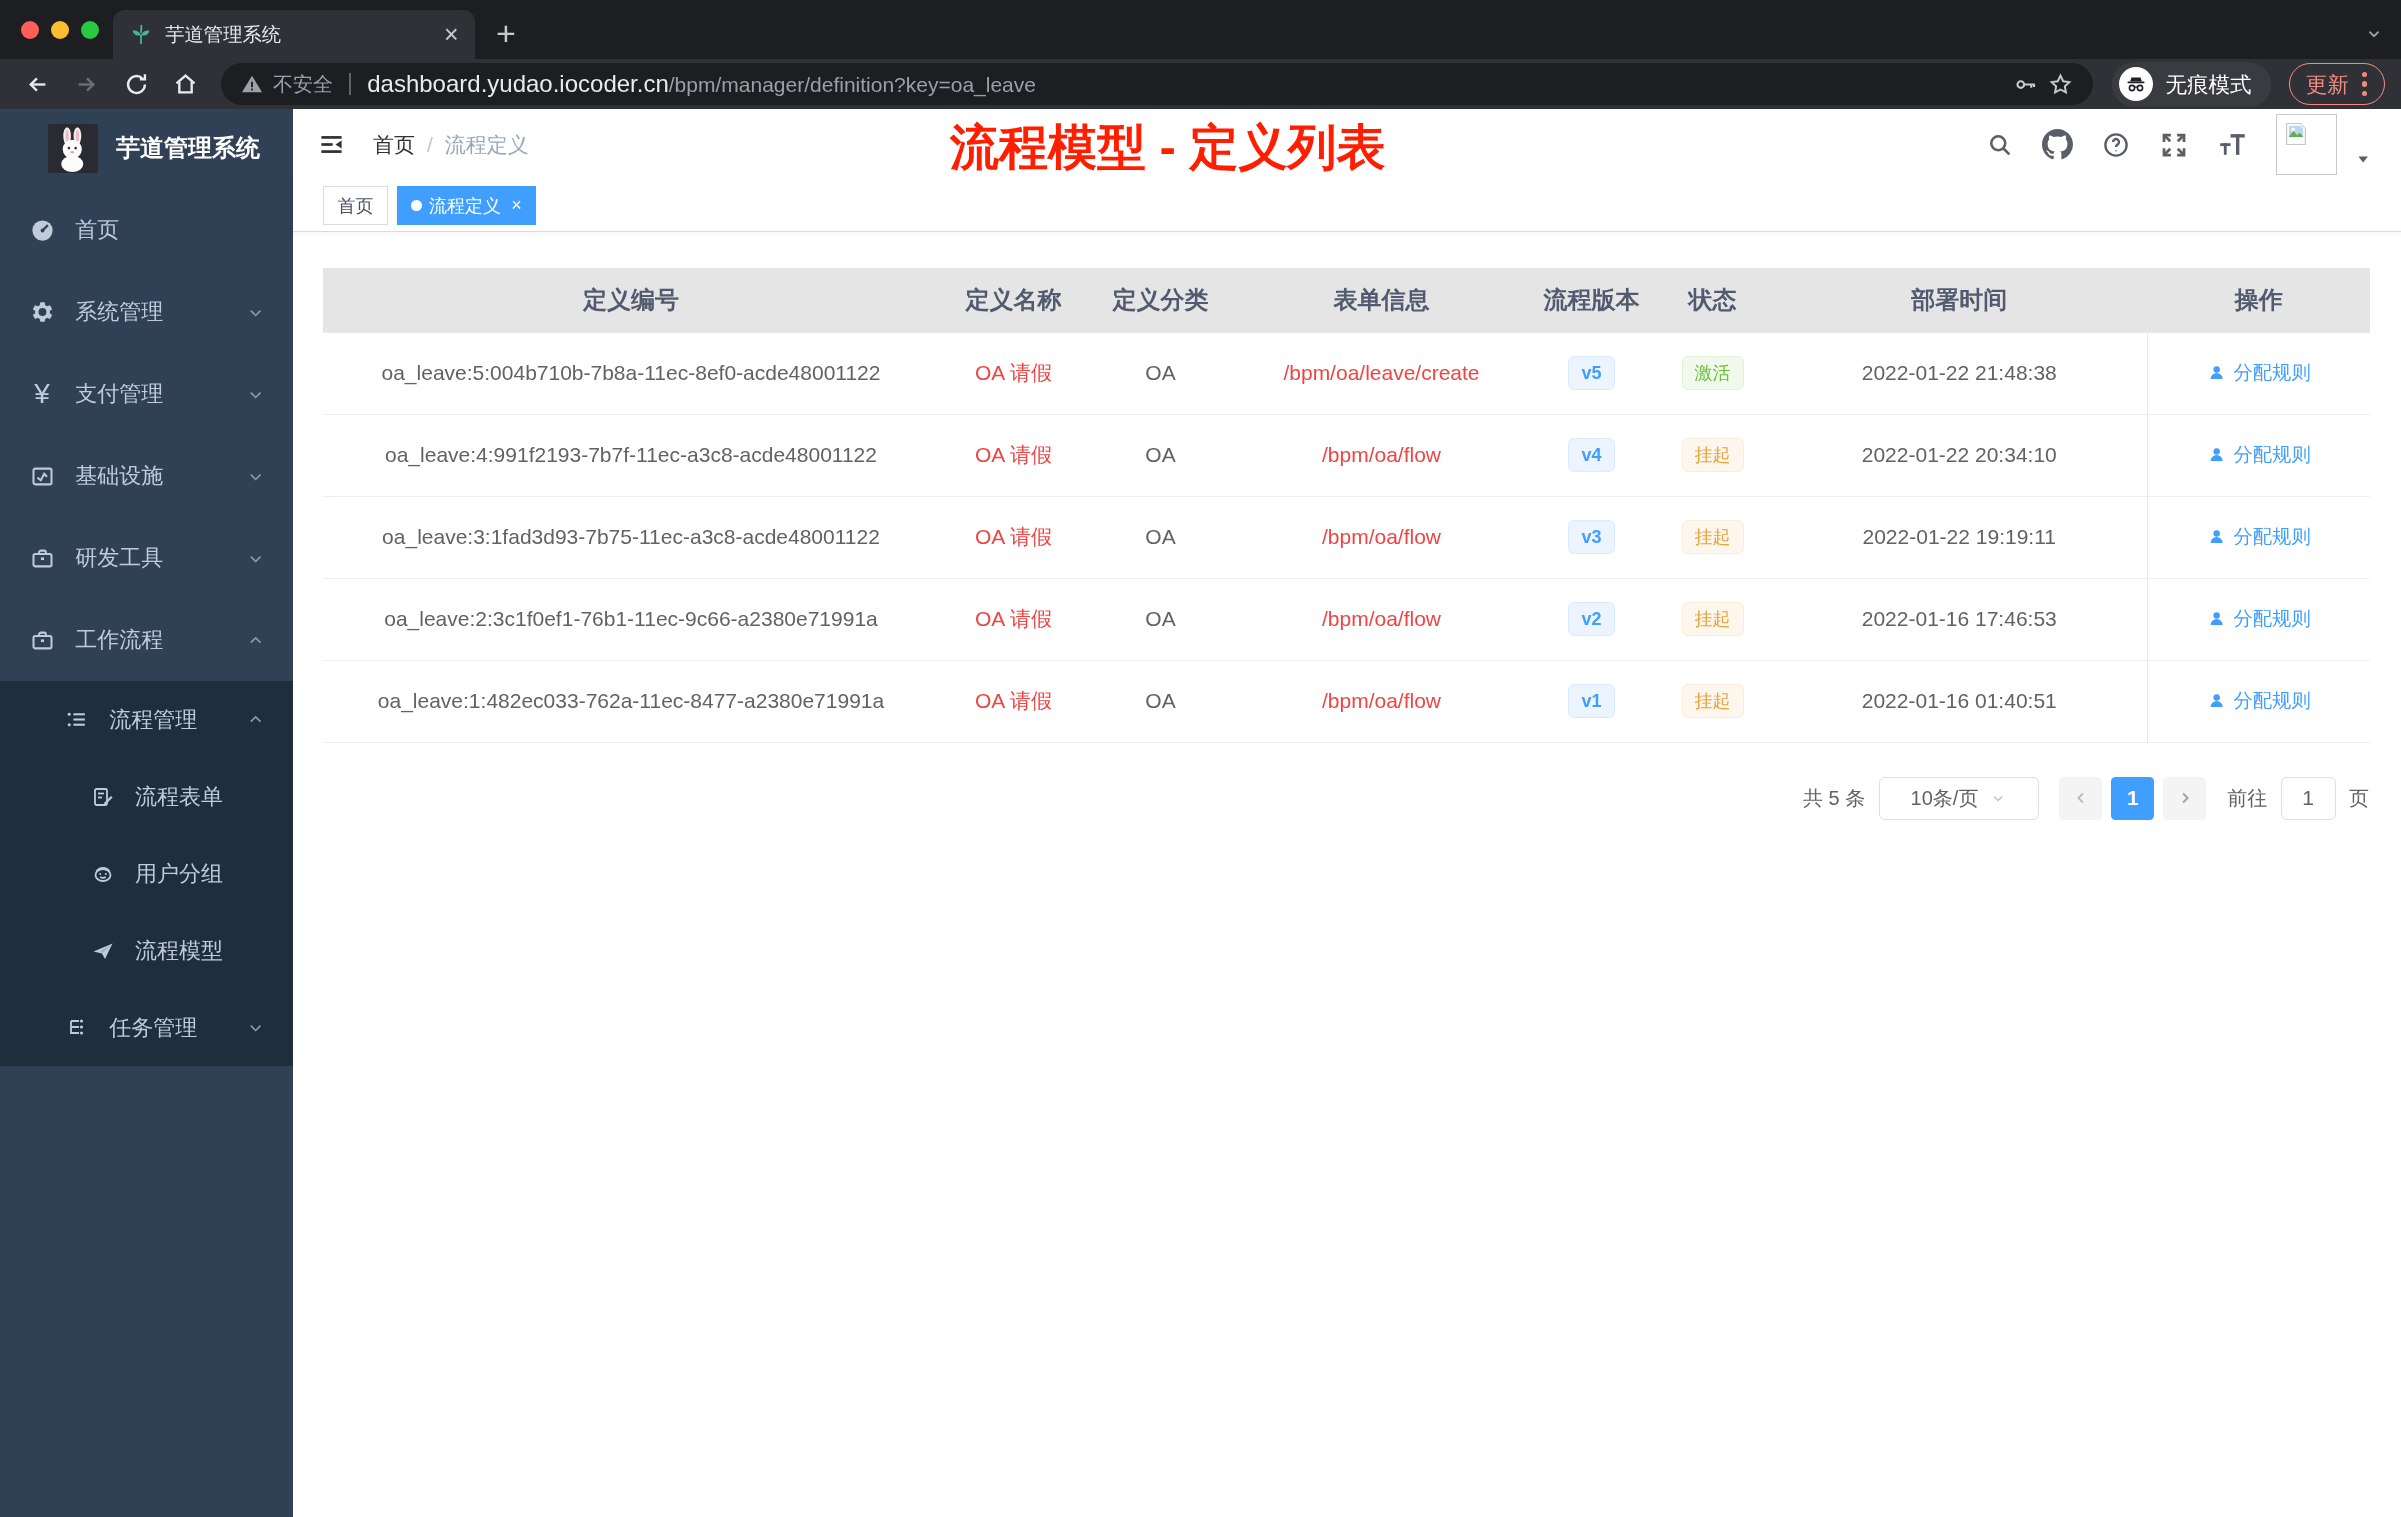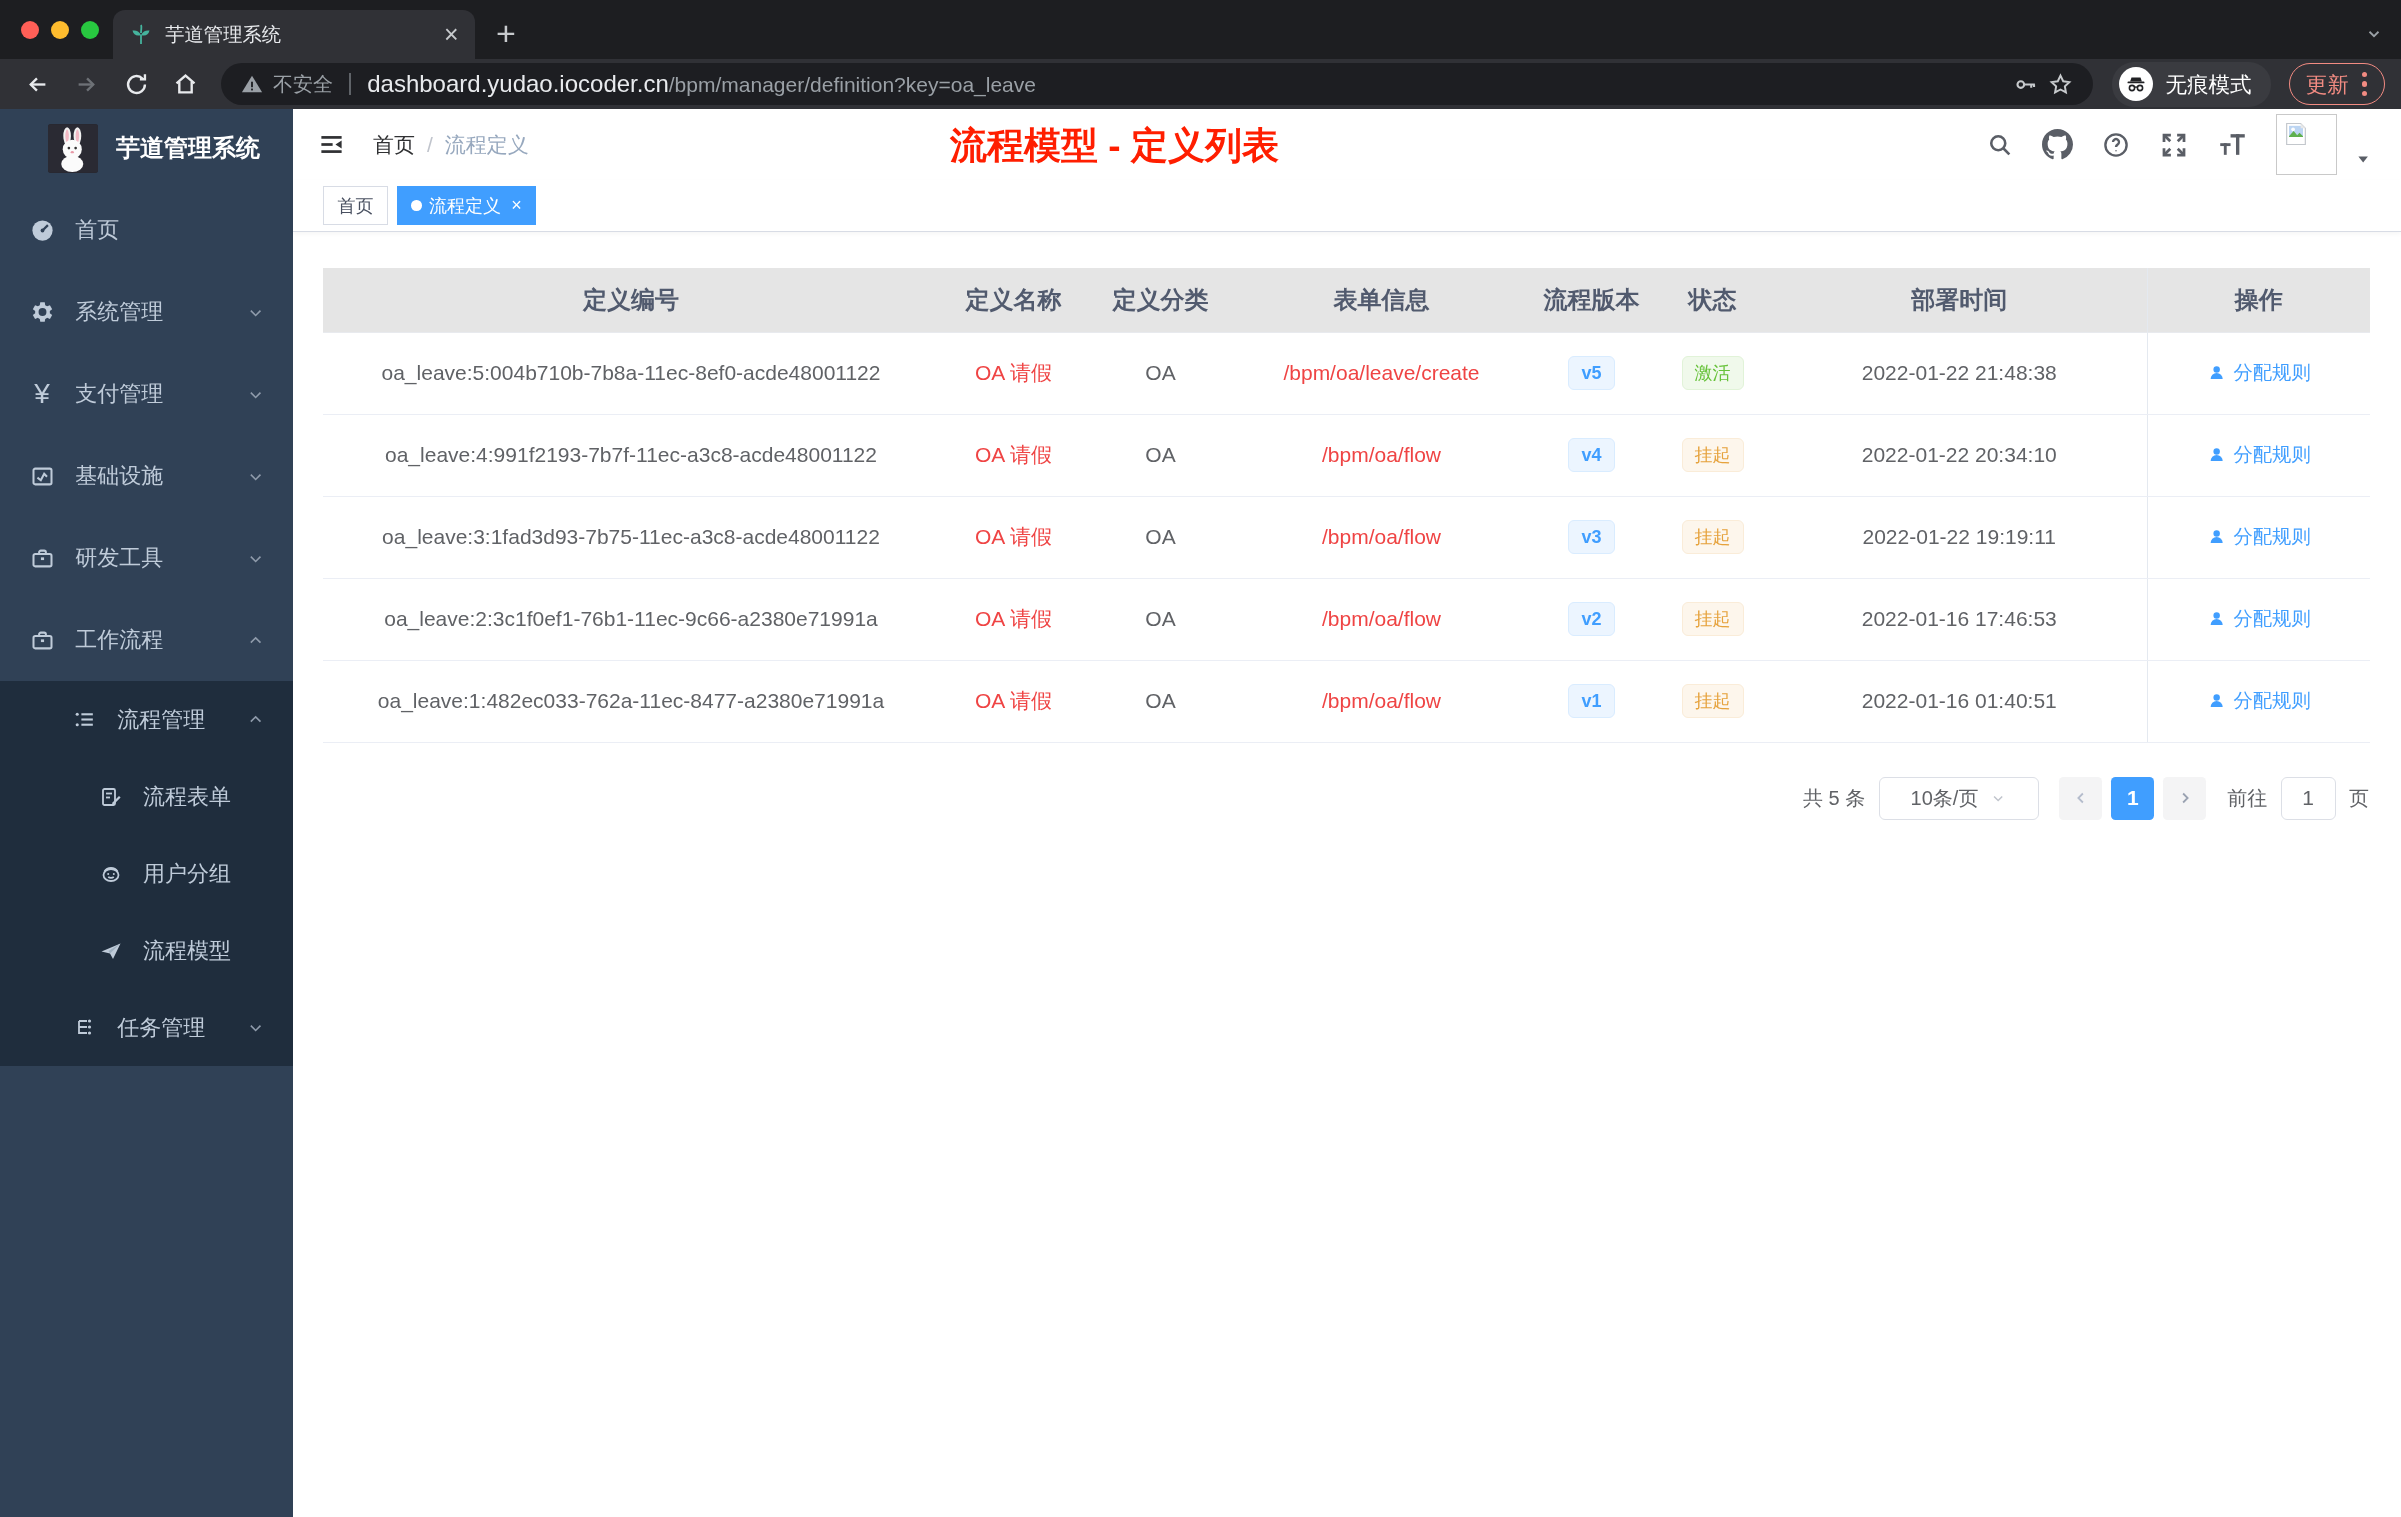--- a/index.html
+++ b/index.html
@@ -37,39 +37,39 @@
 
   
   .app { position:relative; display:flex; height:1409px; }
   .sidebar { width:293px; background:#304156; flex:0 0 auto; color:#bfcbd9; }
   .logo-row { height:78px; display:flex; align-items:center; gap:18px; padding-left:48px; }
   .logo-box { width:50px; height:49px; border-radius:3px; background:#26262e; overflow:hidden; flex:0 0 auto; }
   .logo-title { color:#fff; font-size:24px; font-weight:bold; white-space:nowrap; }
   .menu { margin-top:2.2px; }
   .m-item { height:82px; display:flex; align-items:center; font-size:22px; position:relative; }
   .m-item .ic { width:28px; display:flex; justify-content:center; margin-left:28px; margin-right:19.3px; flex:0 0 auto; }
-  .submenu { background:#1f2d3d;padding-left:8px; }
+  .submenu { background:#1f2d3d; }
   .submenu .m-item { height:77px; }
   .ind2 .ic { margin-left:62px; }
   .ind3 .ic { margin-left:89px; margin-right:18px; }
   .chev { position:absolute; right:28px; }
   .yen { font-size:28px; color:#bfcbd9; line-height:1; }
 
   .main { flex:1; position:relative; background:#fff; }
   .navbar { height:71px; display:flex; align-items:center; background:#fff; }
   .hamburger { margin-left:25px; }
   .breadcrumb { margin-left:28px; font-size:21px; display:flex; gap:12px; align-items:center; }
   .bc-home { color:#303133; }
   .bc-sep { color:#c0c4cc; }
   .bc-cur { color:#97a8be; }
   .nav-right { margin-left:auto; display:flex; align-items:center; gap:28px; margin-right:30px; color:#5a5e66; }
   .avatar-box { width:61px; height:61px; border:1.5px solid #c9c9c9; background:#fff; position:relative; }
   .avatar-box svg { position:absolute; left:4.5px; top:4.5px; }
   .nav-caret { margin-left:-10.4px; margin-top:30px; }
-  .red-title { position:absolute; left:657px; top:12px; font-size:37px; font-weight:bold; z-index:5; white-space:nowrap; }
+  .red-title { position:absolute; left:657px; top:6px; font-size:49px; font-weight:bold; z-index:5; white-space:nowrap; }
 
   .tagsview { height:52px; background:#fff; border-bottom:1.5px solid #d8dce5; display:flex; align-items:center; gap:9px; padding-left:30px; box-shadow:0 1.5px 4.5px rgba(0,0,0,.04); }
   .tag { height:39px; border:1.5px solid #d8dce5; background:#fff; color:#495060; font-size:18px;
     display:flex; align-items:center; padding:0 13.4px; gap:7.4px; }
   .tag.active { background:#409eff; border-color:#409eff; color:#fff; }
   .tag-dot { width:10.4px; height:10.4px; border-radius:50%; background:#fff; display:inline-block; }
   .tag-close { font-size:18px; margin-left:3px; }
 
   
   .content { padding:36px 0 0 30px; }

